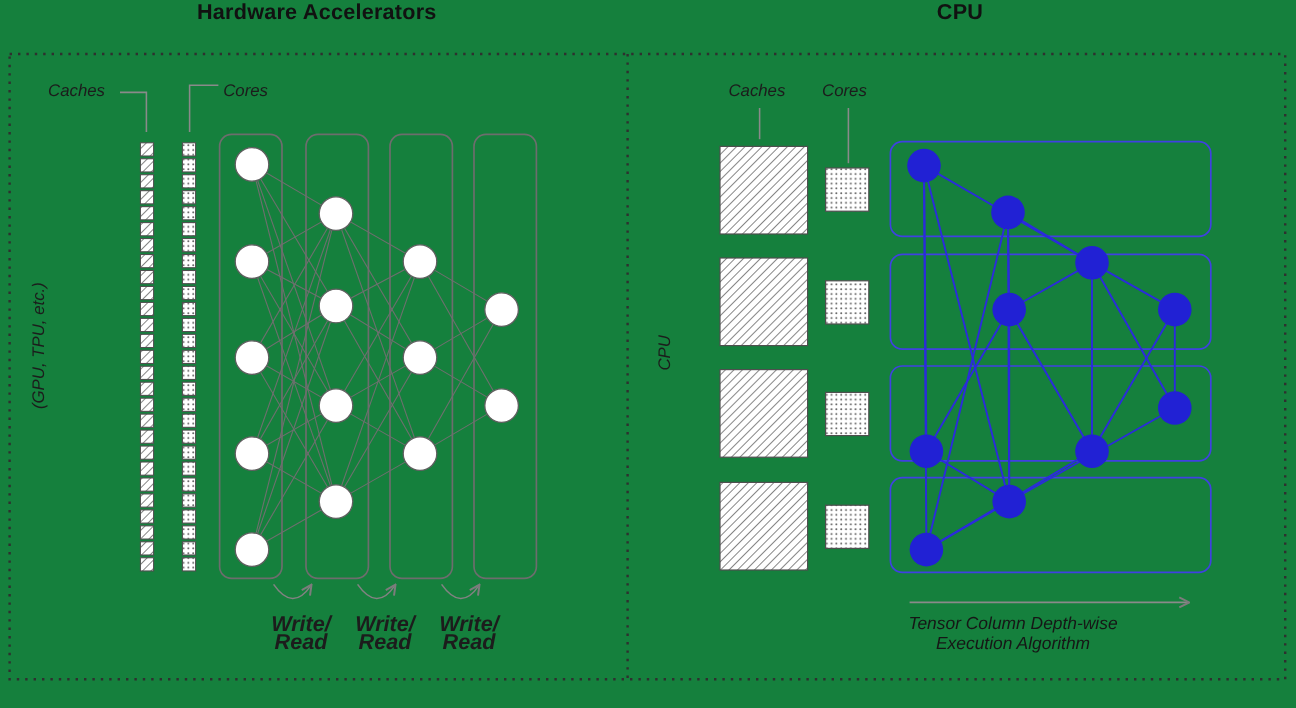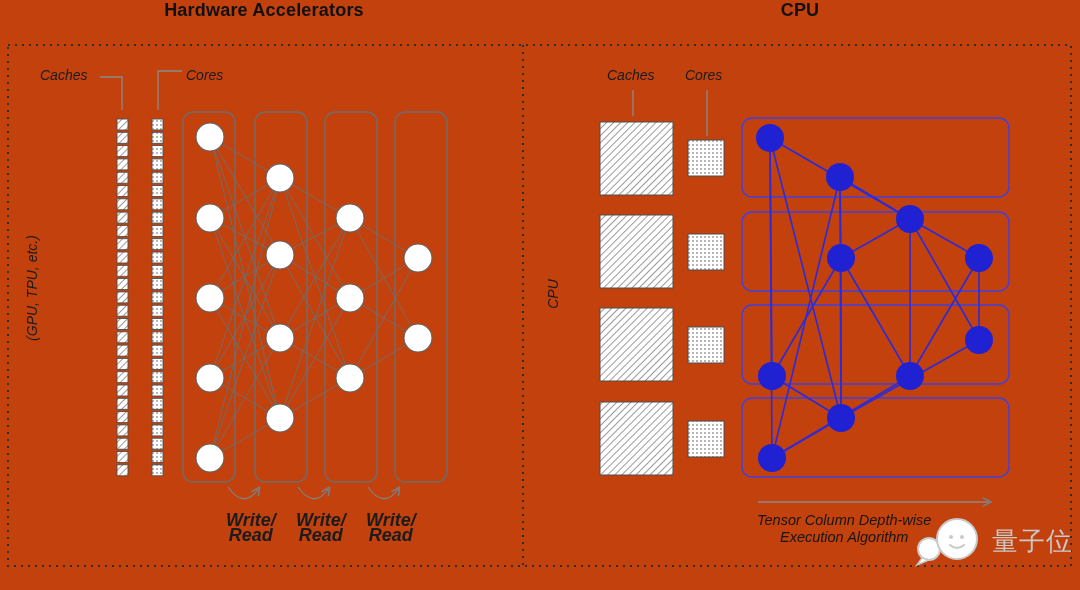--- a/index.html
+++ b/index.html
@@ -1,17 +1,17 @@
 <!DOCTYPE html>
 <html><head>
 <meta charset="utf-8">
 <style>
   html,body{margin:0;padding:0;background:#ffffff;}
   .canvas{
-    position:relative;width:1080px;height:590px;background:#c2410c;overflow:hidden;
+    position:relative;width:1080px;height:590px;background:#15803d;overflow:hidden;
     font-family:"Liberation Sans",sans-serif;color:#111;
   }
   .abs{position:absolute;text-align:center;}
   .panel-title{
     font-weight:bold;font-size:18px;text-align:center;letter-spacing:.2px;z-index:2;
   }
   .lbl{
     font-style:italic;font-size:14px;color:#1c1c1c;z-index:2;white-space:nowrap;
   }
   .rot{
@@ -253,24 +253,13 @@
 
   <div class="abs lbl" style="left:607px;top:67px;">Caches</div>
   <div class="abs lbl" style="left:685px;top:67px;">Cores</div>
   <div class="abs lbl rot" style="left:483px;top:286px;width:140px;">CPU</div>
 
   <div class="abs caption" style="left:757px;top:512px;">
     <span style="display:block">Tensor Column Depth-wise</span>
     <span style="display:block">Execution Algorithm</span>
   </div>
 
-  <div class="abs watermark" style="left:912px;top:510px;">
-    <svg width="78" height="58" viewBox="0 0 78 58">
-      <circle cx="17" cy="39" r="11" fill="#ffffff" stroke="#c9c9c9" stroke-width="2"></circle>
-      <path d="M10 48 L5 55 L17 50 Z" fill="#ffffff" stroke="#c9c9c9" stroke-width="1.5"></path>
-      <circle cx="45" cy="29" r="20" fill="#ffffff" stroke="#c9c9c9" stroke-width="2"></circle>
-      <circle cx="39" cy="27" r="2" fill="#c9c9c9"></circle>
-      <circle cx="50" cy="27" r="2" fill="#c9c9c9"></circle>
-      <path d="M38 35 Q45 41 52 35" fill="none" stroke="#c9c9c9" stroke-width="2" stroke-linecap="round"></path>
-    </svg>
-    <span class="wm-text">量子位</span>
-  </div>
 </div>
 
 </body></html>

